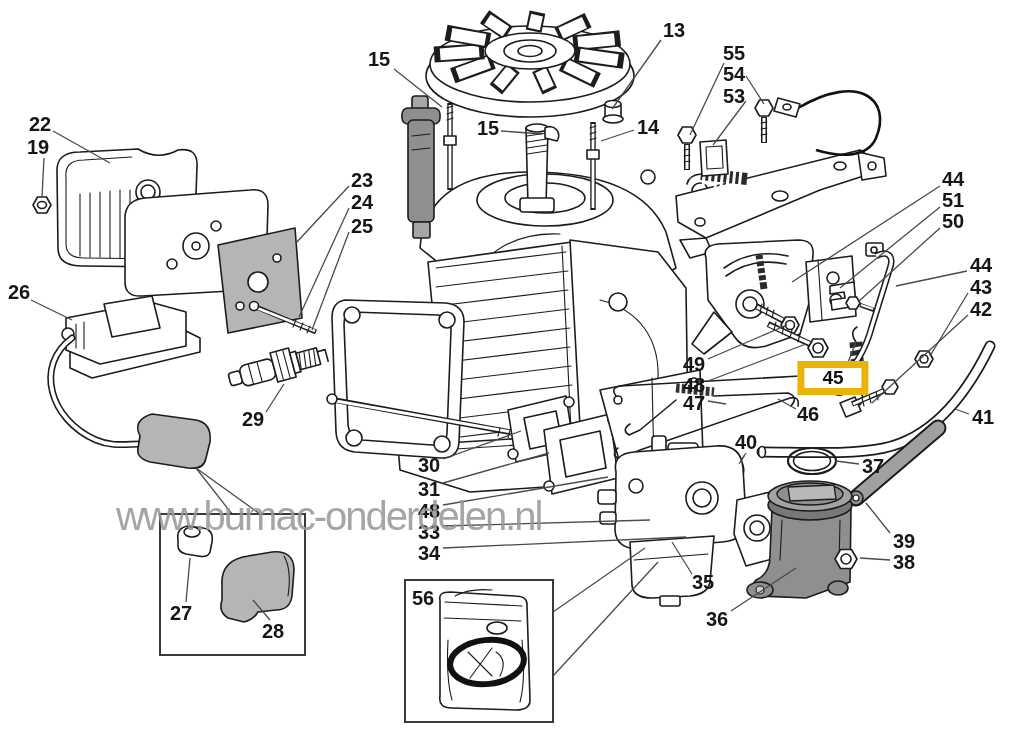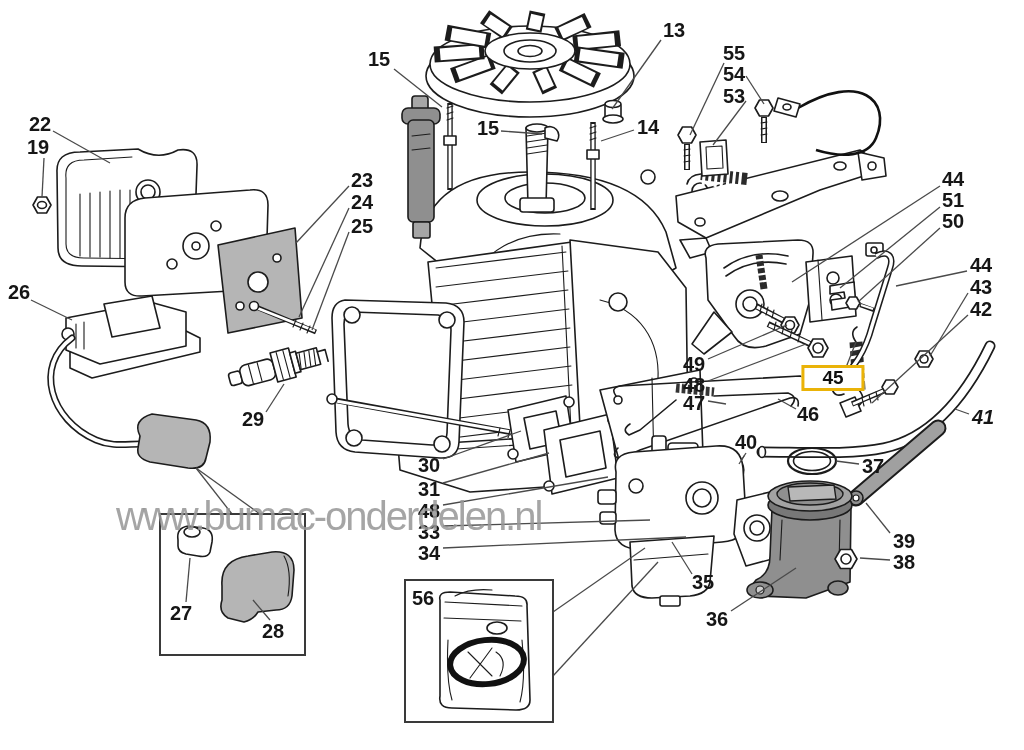--- a/index.html
+++ b/index.html
@@ -17,21 +17,21 @@
   .g3{fill:#8f8f8f;stroke:#1c1c1c;stroke-width:1.6;stroke-linejoin:round;}
   .box{fill:#ffffff;stroke:#3a3a3a;stroke-width:2;}
   .leader{fill:none;stroke:#4a4a4a;stroke-width:1.3;}
   
   #labels{position:absolute;left:0;top:0;width:1024px;height:750px;pointer-events:none;}
   .part-label{
     position:absolute;transform:translate(-50%,-50%);
     font-weight:bold;font-size:20px;line-height:20px;color:#161616;white-space:nowrap;
   }
   .part-label.hl{
-    border:3px solid #eab308;background:#ffffff;padding:0 18px;font-size:19px;color:#101010;
+    border:7px solid #eab308;background:#ffffff;padding:0 18px;font-size:19px;color:#101010;
   }
   #watermark{
     position:absolute;left:116px;top:494px;white-space:nowrap;
     font-size:40px;letter-spacing:-2px;font-weight:400;
     color:rgba(152,152,152,0.87);
   }
 </style>
 </head>
 <body>
 
@@ -476,21 +476,21 @@
     <div class="part-label" style="left: 429px; top: 489px;">31</div>
     <div class="part-label" style="left: 429px; top: 511px;">48</div>
     <div class="part-label" style="left: 429px; top: 532px;">33</div>
     <div class="part-label" style="left: 429px; top: 553px;">34</div>
     <div class="part-label" style="left: 703px; top: 582px;">35</div>
     <div class="part-label" style="left: 717px; top: 619px;">36</div>
     <div class="part-label" style="left: 873px; top: 466px;">37</div>
     <div class="part-label" style="left: 904px; top: 562px;">38</div>
     <div class="part-label" style="left: 904px; top: 541px;">39</div>
     <div class="part-label" style="left: 746px; top: 442px;">40</div>
-    <div class="part-label" style="left: 983px; top: 417px; font-style: italic;">41</div>
+    <div class="part-label" style="left: 983px; top: 417px;">41</div>
     <div class="part-label" style="left: 981px; top: 309px;">42</div>
     <div class="part-label" style="left: 981px; top: 287px;">43</div>
     <div class="part-label" style="left: 981px; top: 265px;">44</div>
     <div class="part-label hl" style="left: 833px; top: 378px;">45</div>
     <div class="part-label" style="left: 808px; top: 414px;">46</div>
     <div class="part-label" style="left: 694px; top: 403px;">47</div>
     <div class="part-label" style="left: 694px; top: 385px;">48</div>
     <div class="part-label" style="left: 694px; top: 364px;">49</div>
     <div class="part-label" style="left: 953px; top: 221px;">50</div>
     <div class="part-label" style="left: 953px; top: 200px;">51</div>

